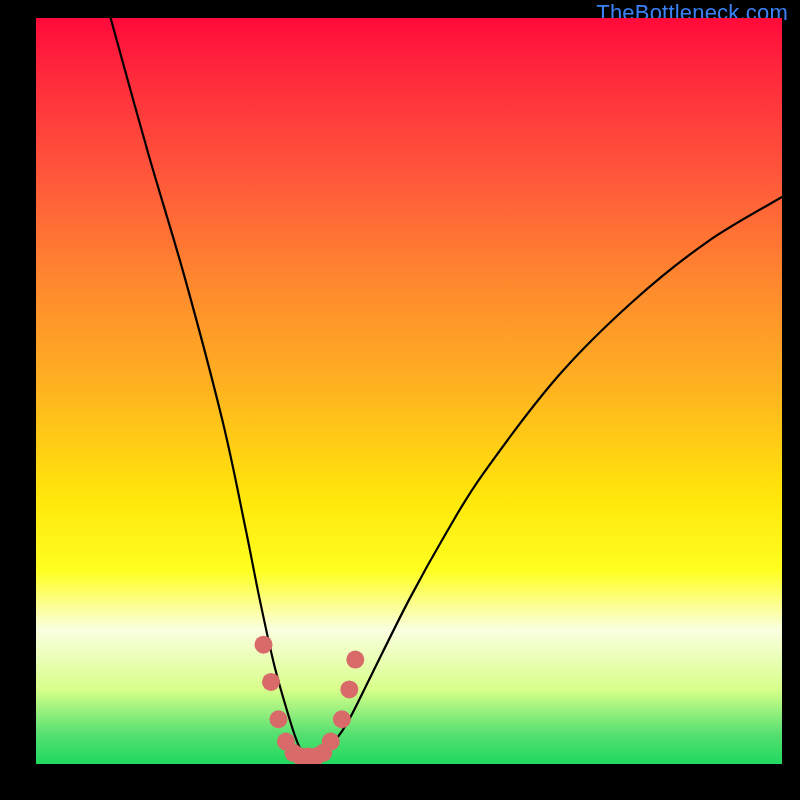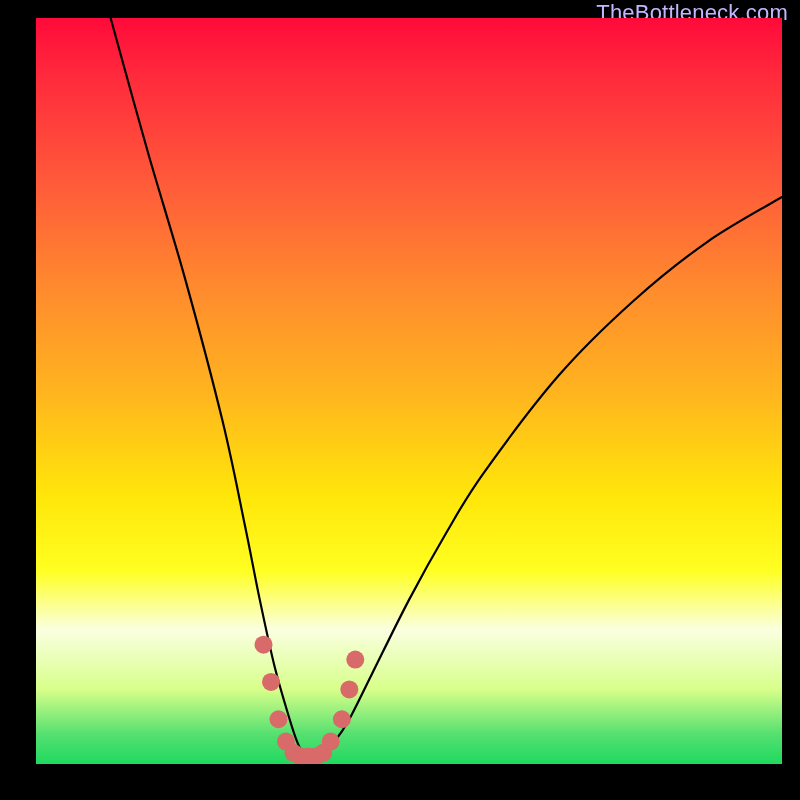--- a/index.html
+++ b/index.html
@@ -35,21 +35,21 @@
       #faffe0 82%,
       #d8ff8a 90%,
       #55e070 96%,
       #1fd95f 100%
     );
   }
   .watermark {
     position: absolute;
     top: 0;
     right: 12px;
-    color: #c4b5fd;
+    color: #3b82f6;
     font-size: 22px;
     font-weight: 400;
     letter-spacing: 0.2px;
     user-select: none;
   }
   svg.curve {
     position: absolute;
     left: 0; top: 0;
     width: 746px;
     height: 746px;

